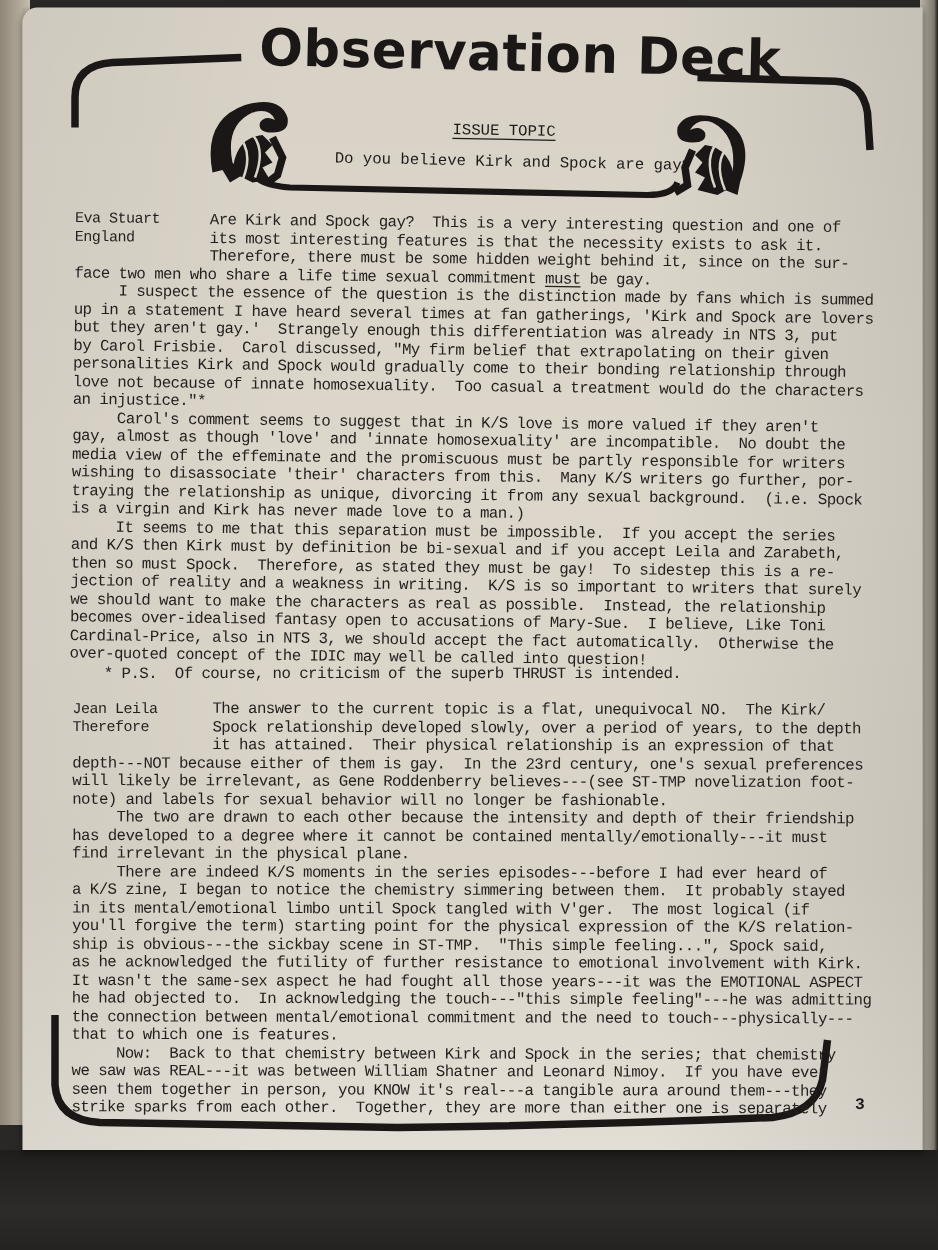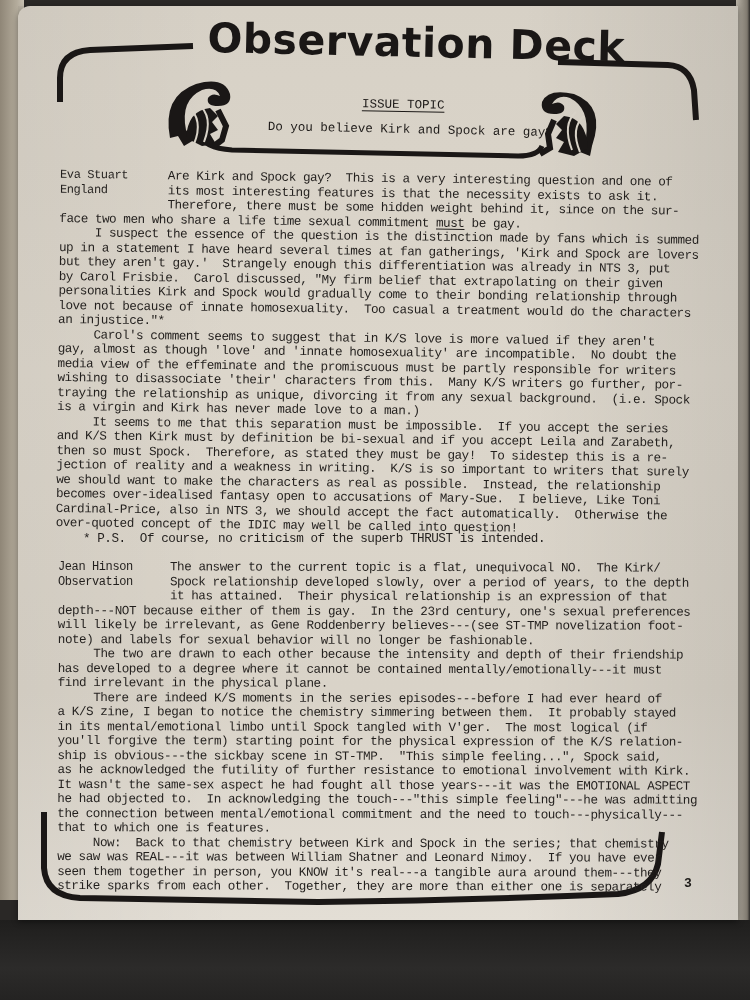--- a/index.html
+++ b/index.html
@@ -128,22 +128,22 @@
 <span>and K/S then Kirk must by definition be bi-sexual and if you accept Leila and Zarabeth,</span>
 <span>then so must Spock.  Therefore, as stated they must be gay!  To sidestep this is a re-</span>
 <span>jection of reality and a weakness in writing.  K/S is so important to writers that surely</span>
 <span>we should want to make the characters as real as possible.  Instead, the relationship</span>
 <span>becomes over-idealised fantasy open to accusations of Mary-Sue.  I believe, Like Toni</span>
 <span>Cardinal-Price, also in NTS 3, we should accept the fact automatically.  Otherwise the</span>
 <span>over-quoted concept of the IDIC may well be called into question!</span></div>
 
   <div class="text" style="left:52px; top:526px;margin-left:13px;">* P.S.  Of course, no criticism of the superb THRUST is intended.</div>
 
-  <div class="byline" style="left:40px; top:554px;"><span>Jean Hinson</span>
-<span>Observation</span></div>
+  <div class="byline" style="left:40px; top:554px;"><span>Jean Leila</span>
+<span>Therefore</span></div>
 
   <div class="text" style="left:40px; top:554px; transform:rotate(0.15deg); transform-origin:left top;"><span style="padding-left:112px">The answer to the current topic is a flat, unequivocal NO.  The Kirk/</span>
 <span style="padding-left:112px">Spock relationship developed slowly, over a period of years, to the depth</span>
 <span style="padding-left:112px">it has attained.  Their physical relationship is an expression of that</span>
 <span>depth---NOT because either of them is gay.  In the 23rd century, one's sexual preferences</span>
 <span>will likely be irrelevant, as Gene Roddenberry believes---(see ST-TMP novelization foot-</span>
 <span>note) and labels for sexual behavior will no longer be fashionable.</span>
 <span>     The two are drawn to each other because the intensity and depth of their friendship</span>
 <span>has developed to a degree where it cannot be contained mentally/emotionally---it must</span>
 <span>find irrelevant in the physical plane.</span>

